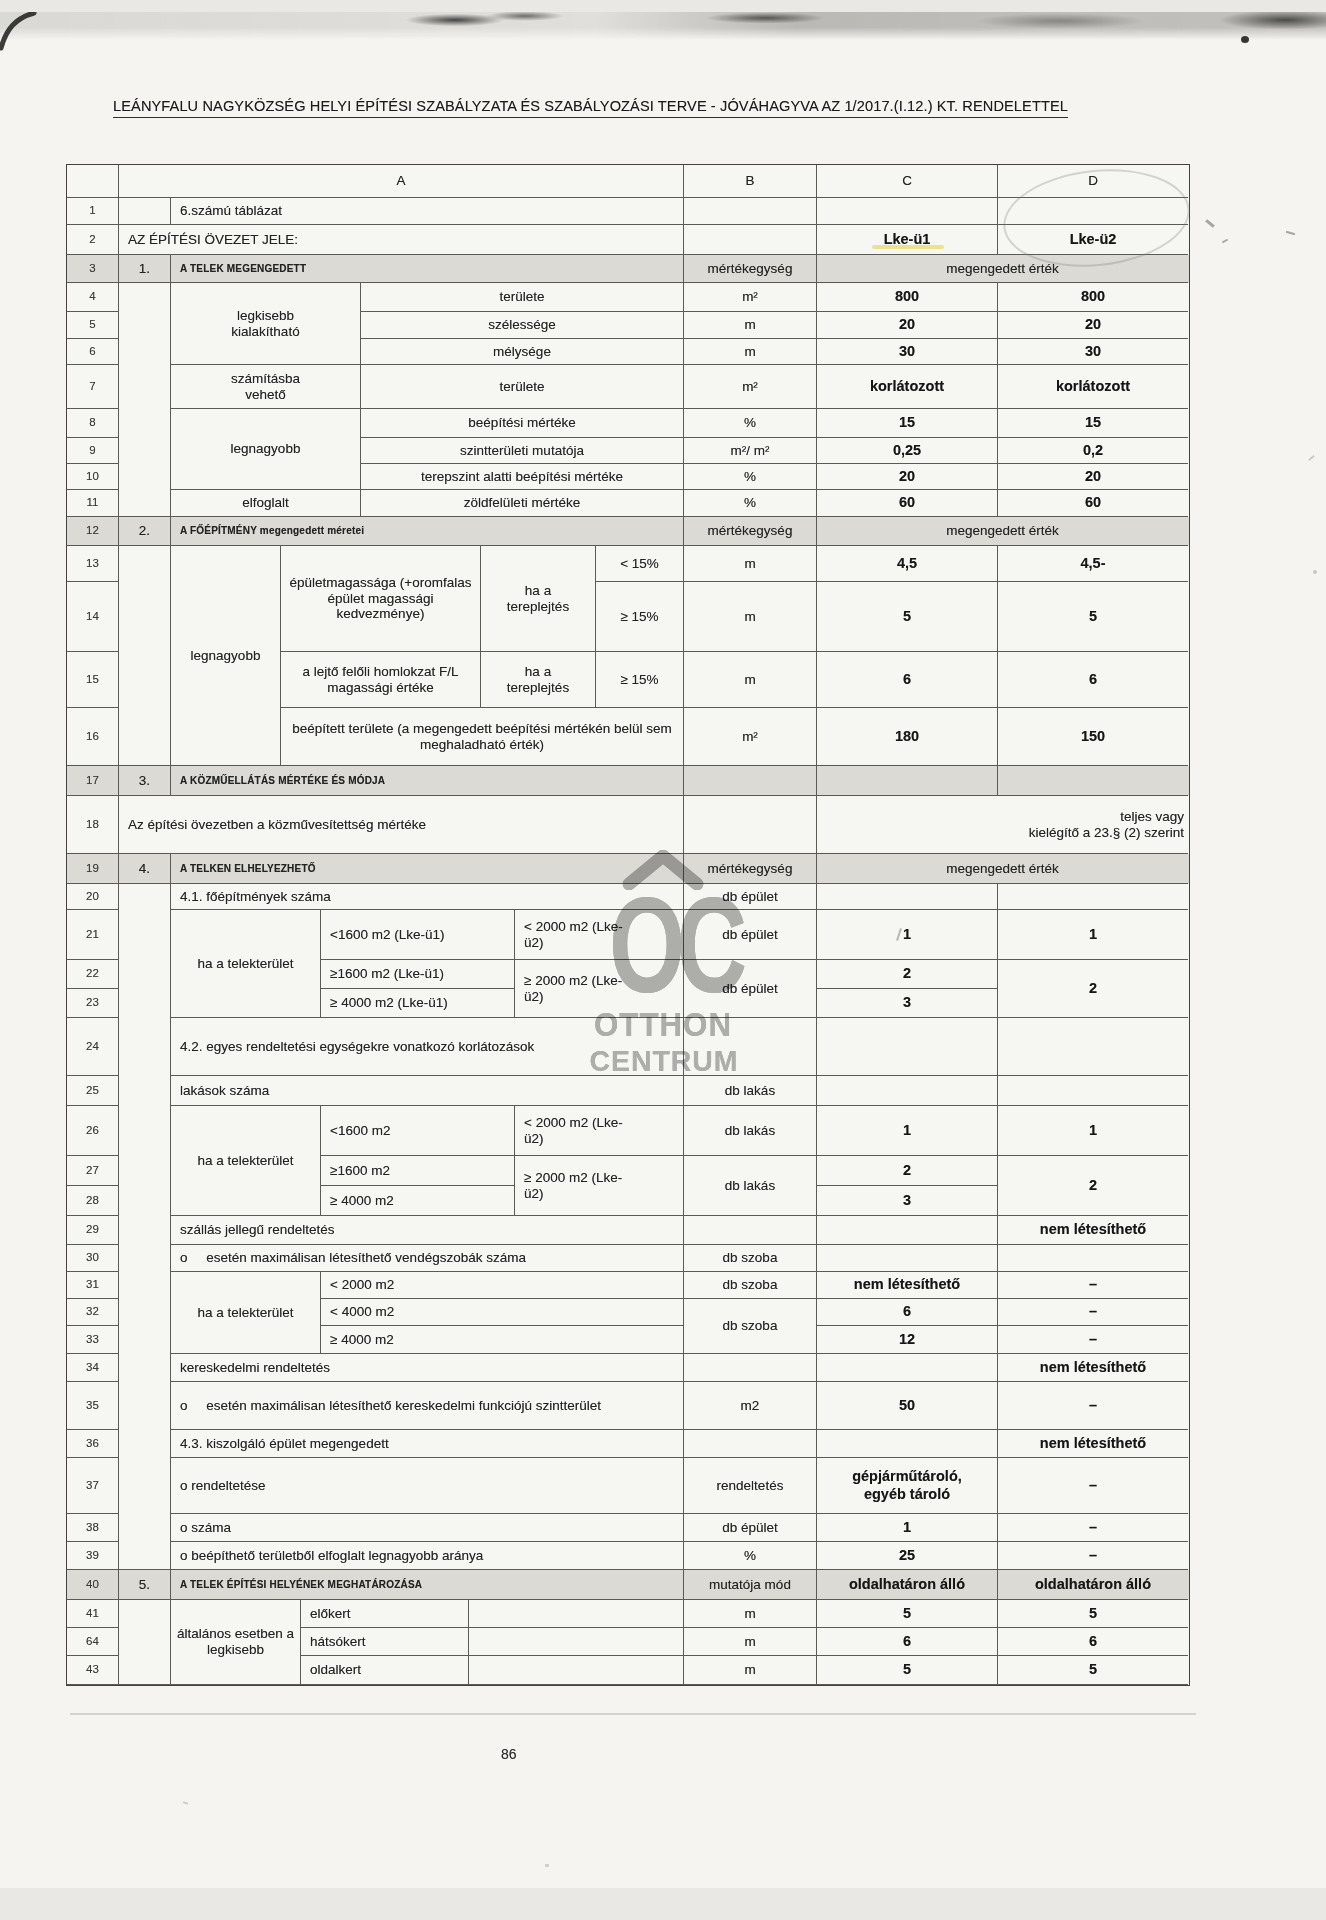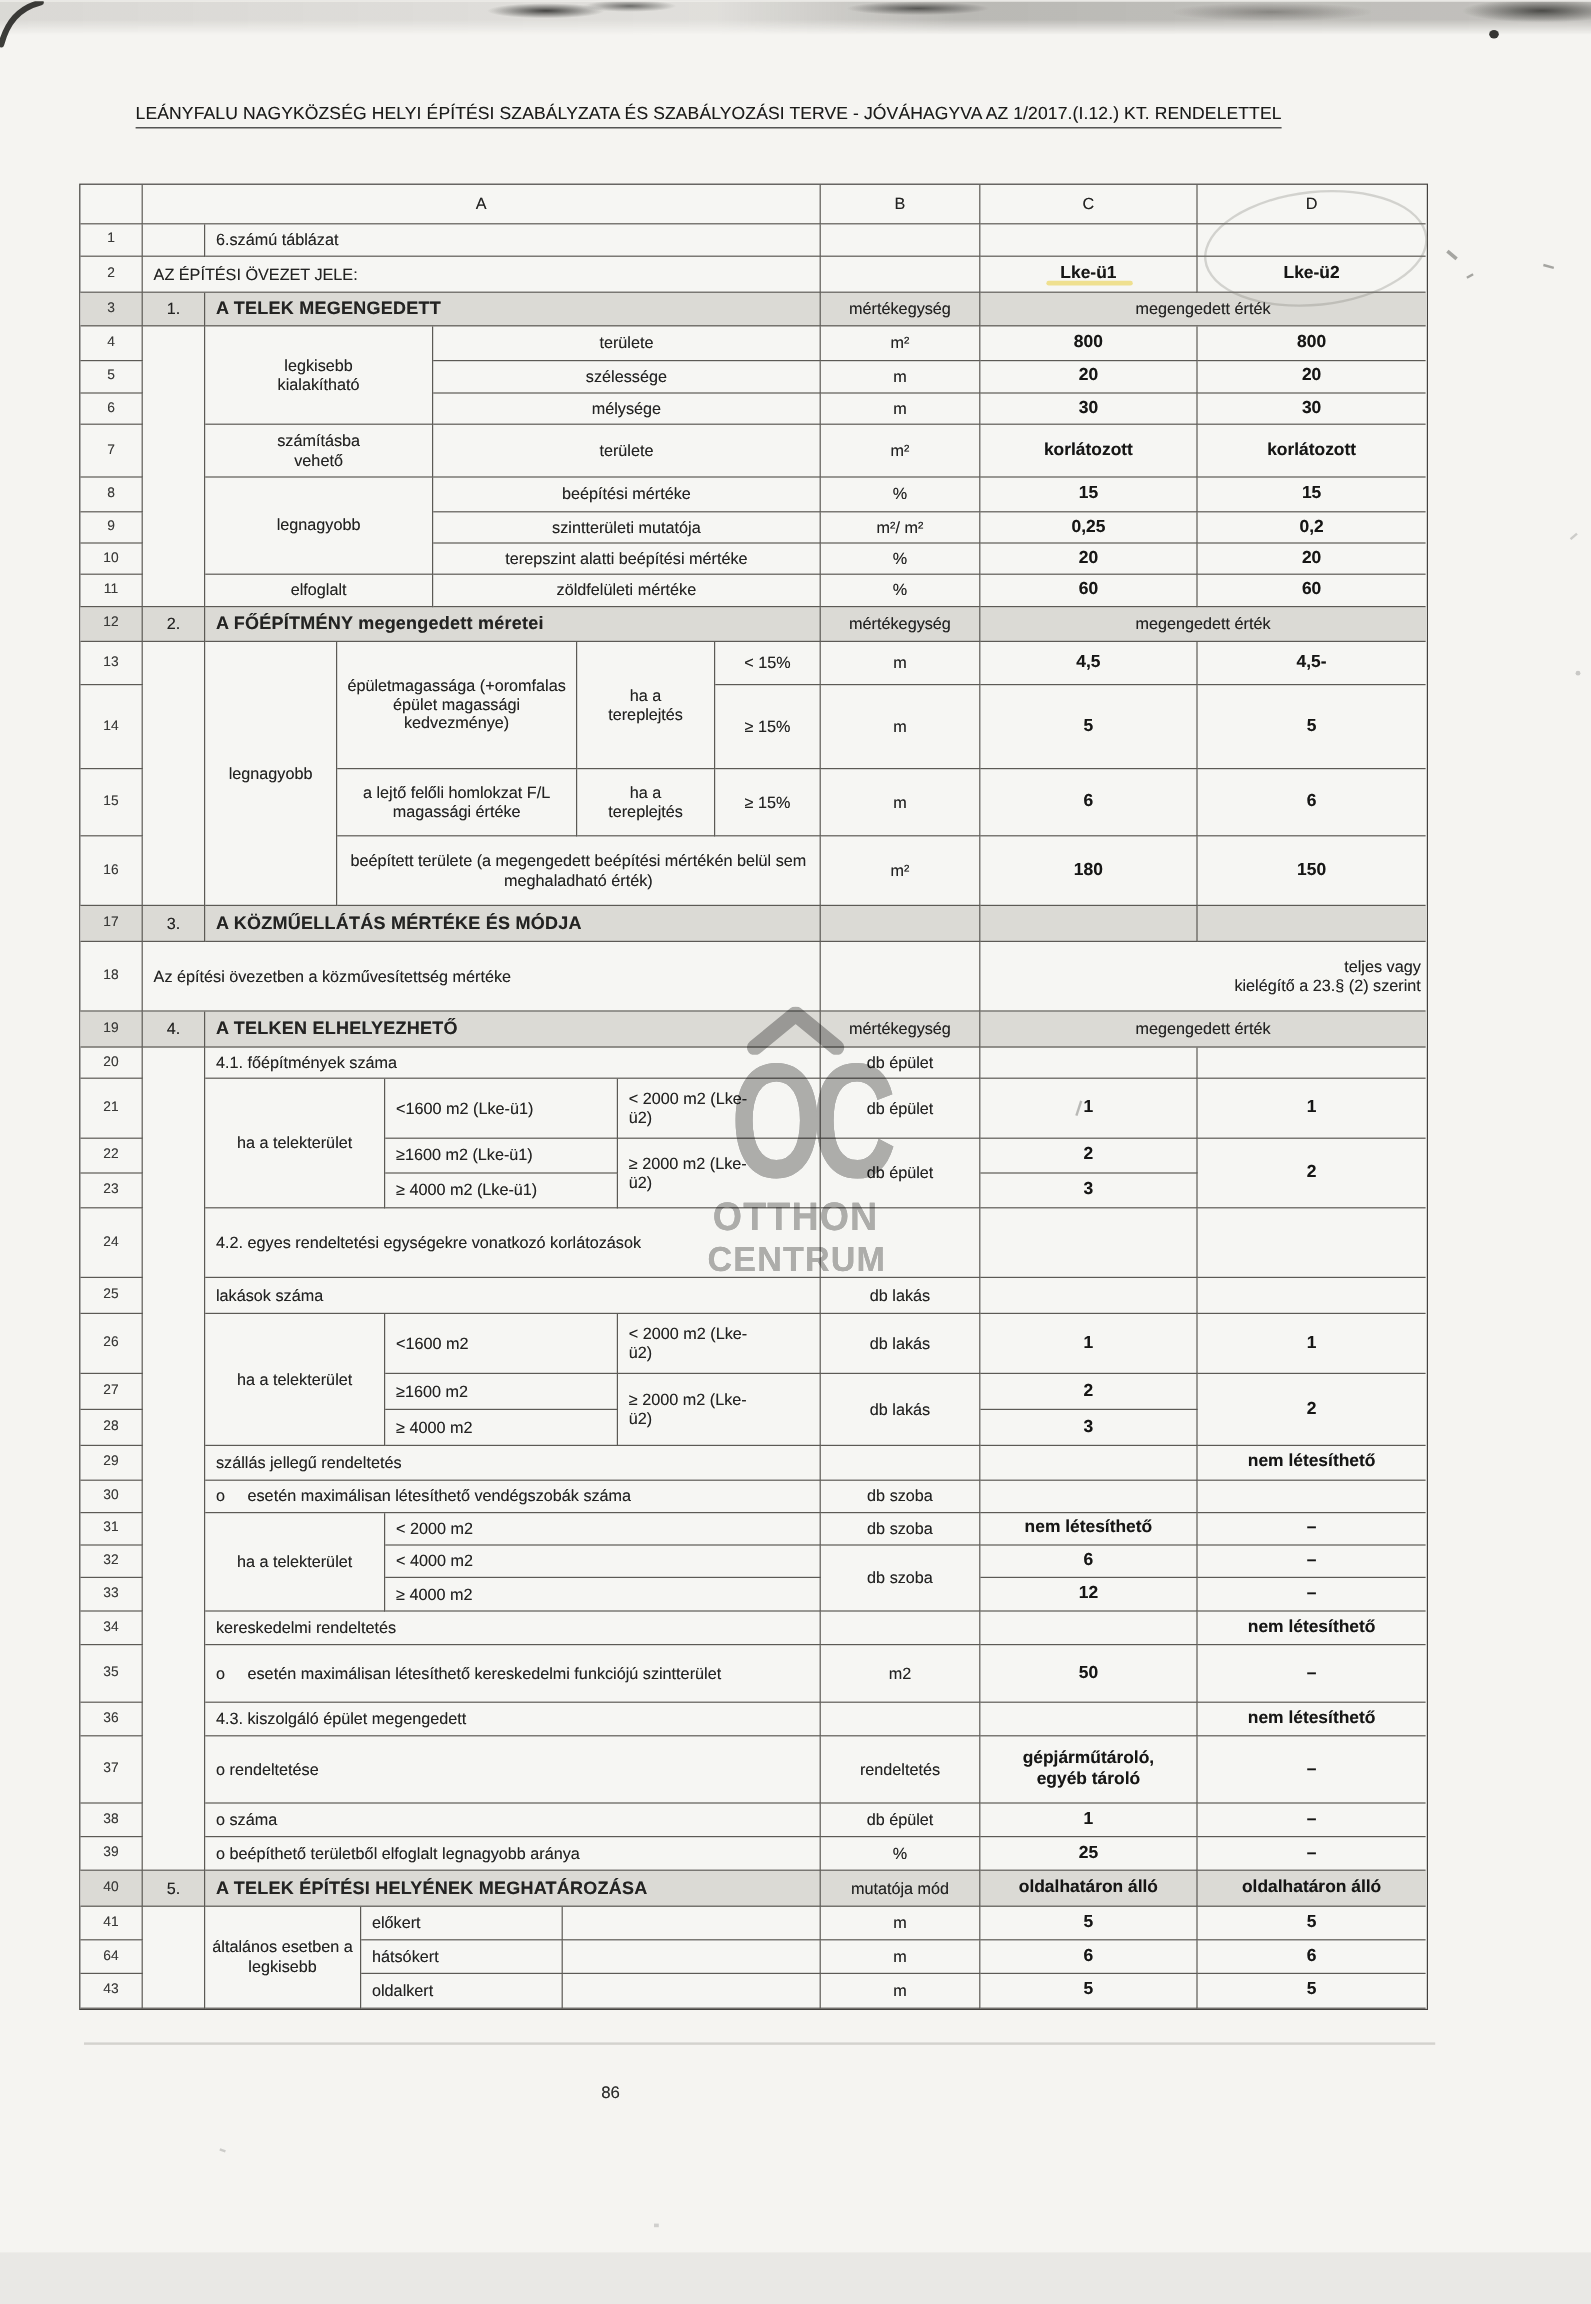--- a/index.html
+++ b/index.html
@@ -1,18 +1,18 @@
 <!DOCTYPE html>
 <html><head>
 <meta charset="utf-8">
 <style>
   * { box-sizing: border-box; margin:0; padding:0; }
   html,body { background:#e9e8e5; }
   .page {
-    position:relative; width:1326px; height:1876px; margin:1px auto;
+    position:relative; width:1326px; height:1876px; margin:12px auto;
     background:#f5f4f1; overflow:hidden;
     font-family:"Liberation Sans", sans-serif; color:#1f1f1f;
     text-shadow:0 0 .4px rgba(40,40,40,.45);
   }
   
   .scan-top { position:absolute; left:0; top:0; width:1326px; height:28px; pointer-events:none;
     background:
       radial-gradient(ellipse 70px 9px at 455px 8px, rgba(40,40,38,.85), rgba(40,40,38,0) 70%),
       radial-gradient(ellipse 55px 7px at 525px 4px, rgba(60,60,58,.7), rgba(60,60,58,0) 70%),
       radial-gradient(ellipse 85px 8px at 765px 6px, rgba(50,50,48,.75), rgba(50,50,48,0) 70%),
@@ -38,21 +38,21 @@
   .tbl { position:absolute; left:66px; top:152px; width:1124px; border:1.6px solid #44423f; background:rgba(250,249,246,.35); }
   .r, .grp { display:flex; }
   .stack { display:flex; flex-direction:column; }
   .c { display:flex; align-items:center; justify-content:center; text-align:center;
        border-right:1px solid var(--ln); border-bottom:1px solid var(--ln);
        padding:1px 4px; font-size:13.5px; line-height:1.18; color:#232322; flex:0 0 auto; overflow:hidden; }
   .l { justify-content:flex-start; text-align:left; padding-left:9px; }
   .bold { font-weight:400; }
   .v { font-weight:700; font-size:14.5px; color:#161615; }
   .num { font-size:11.5px; color:#3a3a38; padding:1px 2px; }
-  .sechead { font-size:15px; font-weight:700; letter-spacing:.2px; }
+  .sechead { font-size:10px; font-weight:700; letter-spacing:.2px; }
   .sh { background:#dbdad5; }
   .wnum{width:52px}.wsec{width:52px}.wa{width:513px}.wb{width:133px}.wc{width:181px}
   .wd{width:190px;border-right:none}.wha{width:565px}.wcd{width:371px;border-right:none}
   .wlab1{width:190px}.wdesc1{width:323px}
   .wlab2{width:110px}.wdesc2{width:200px}.wcond{width:115px}.wpct{width:88px}.wdesc16{width:403px}
   .wlab3{width:150px}.wa2{width:194px}.wa3{width:169px}.wa31{width:363px}
   .wlab4{width:130px}.wa2s{width:168px}.wa3s{width:215px}
   .h26{height:26px}.h27{height:27px}.h28{height:28px}.h29{height:29px}.h30{height:30px}
   .h33{height:33px}.h36{height:36px}.h44{height:44px}.h48{height:48px}.h50{height:50px}
   .h56{height:56px}.h58{height:58px}.h70{height:70px}

